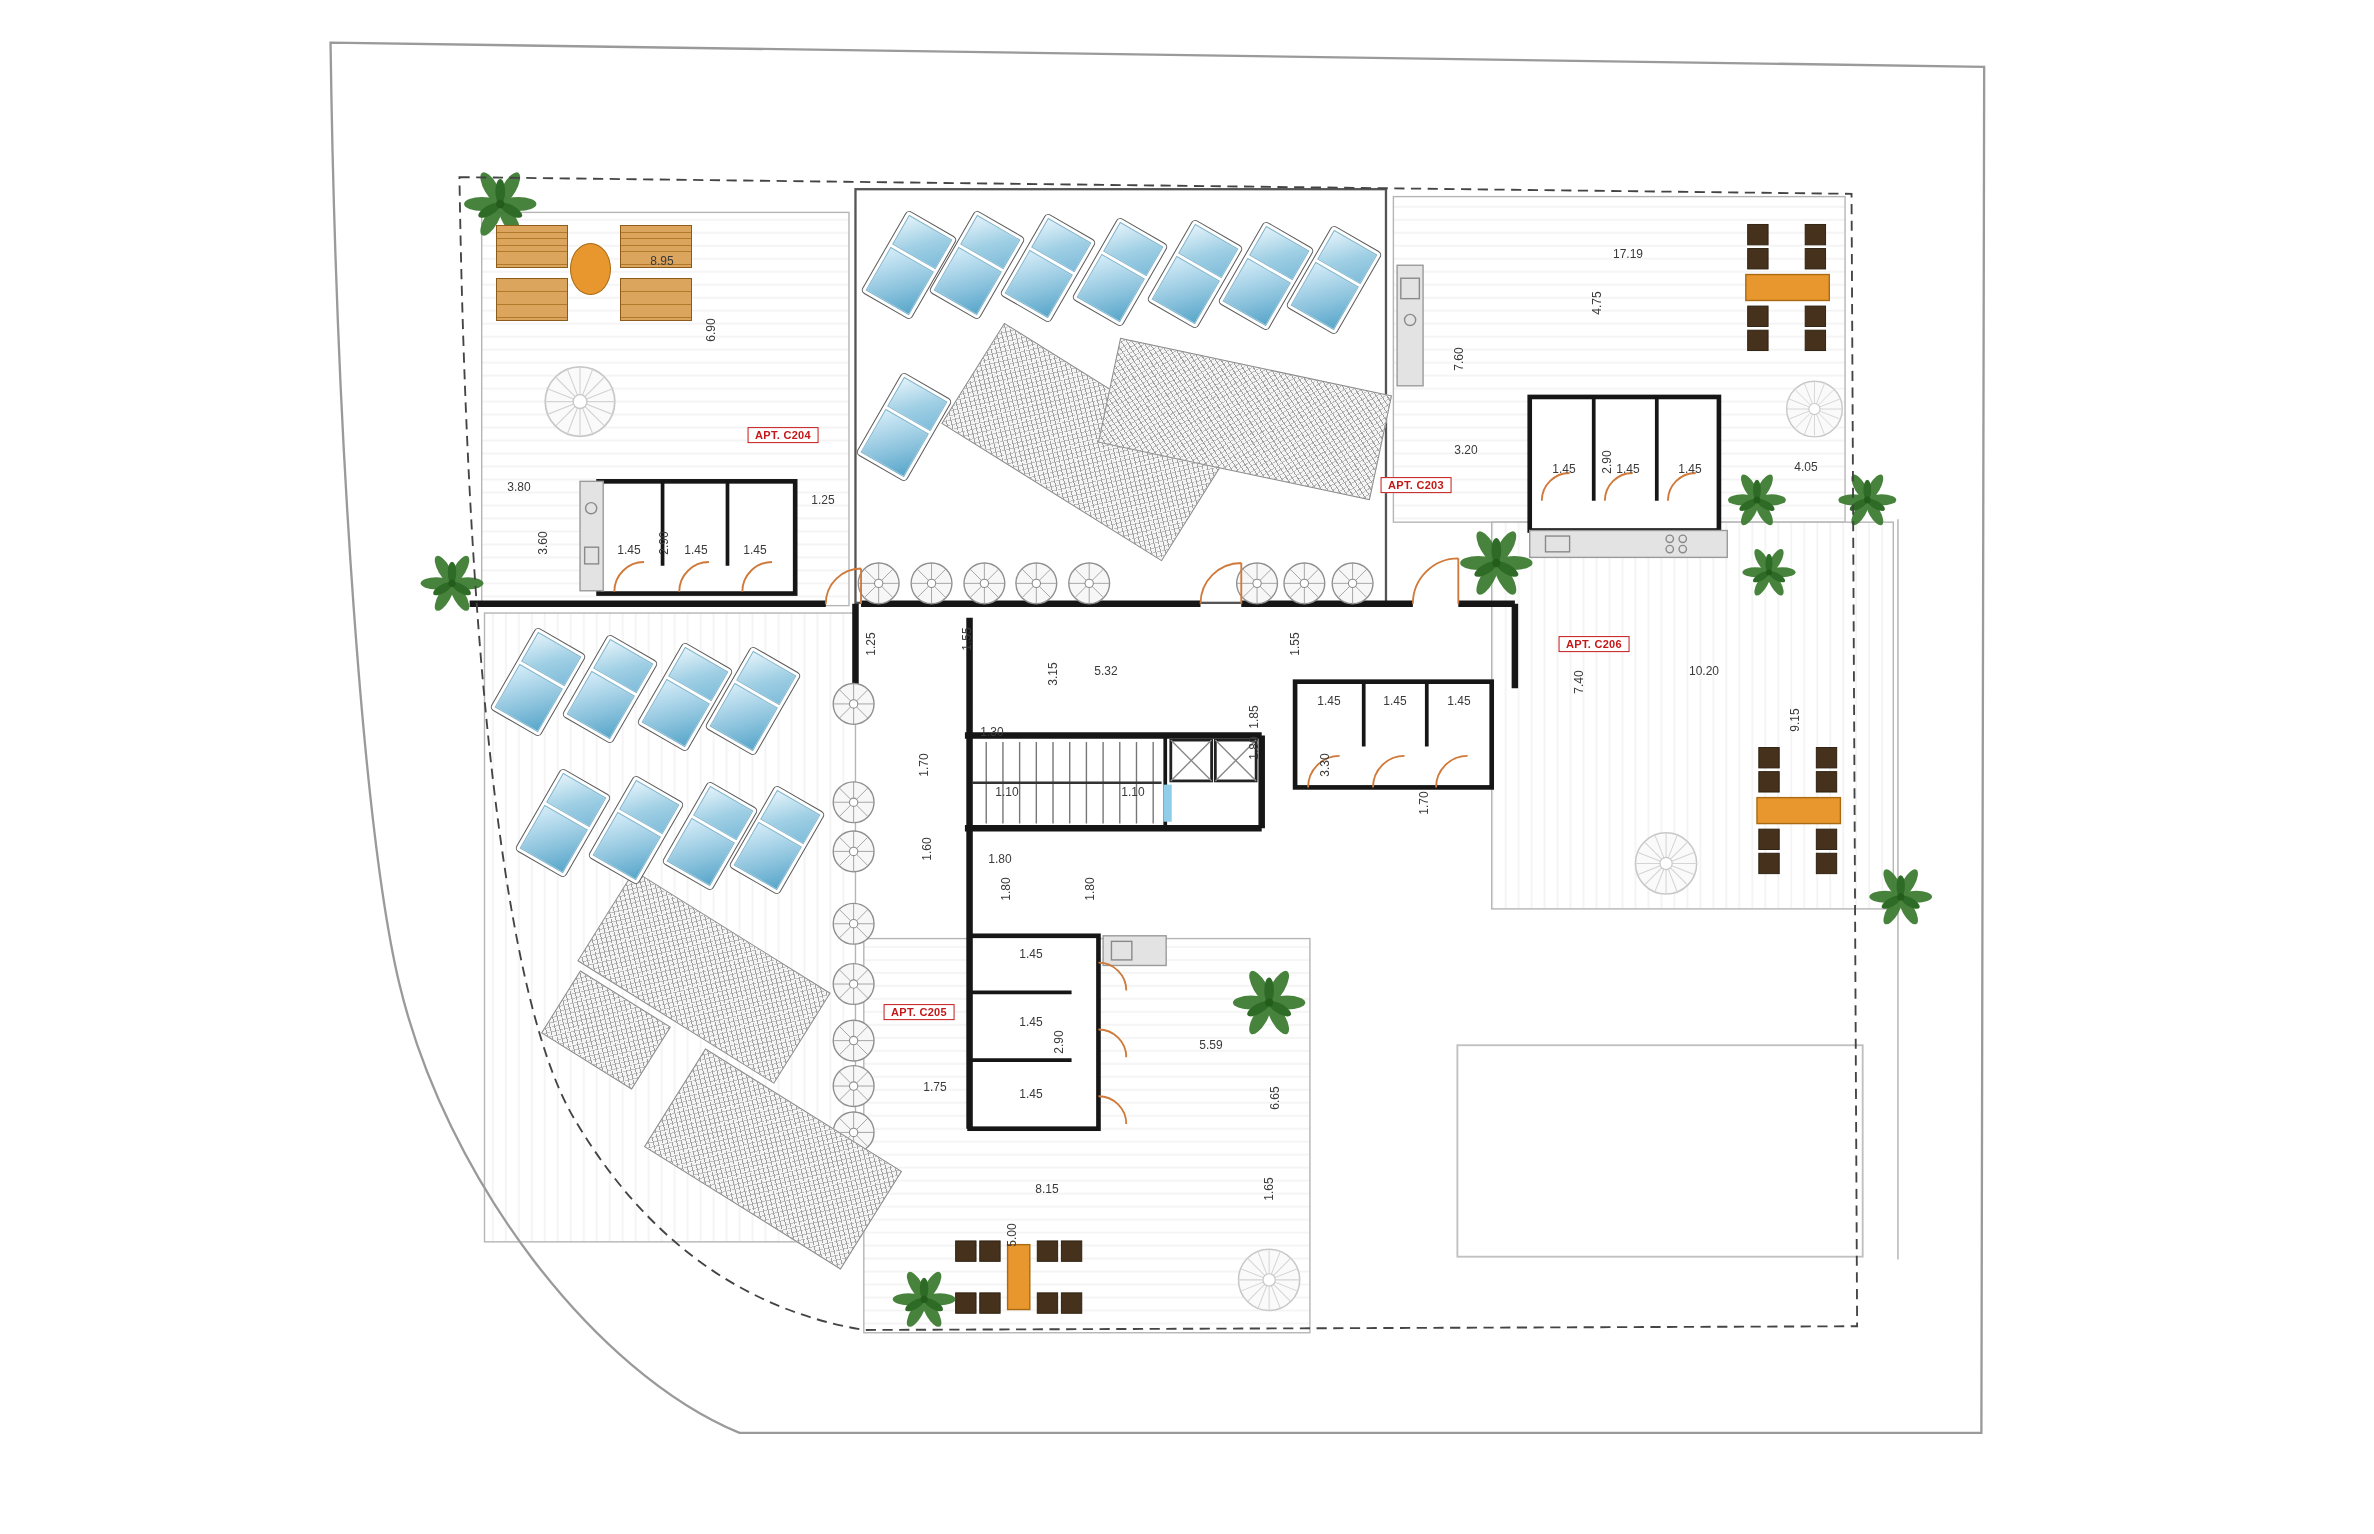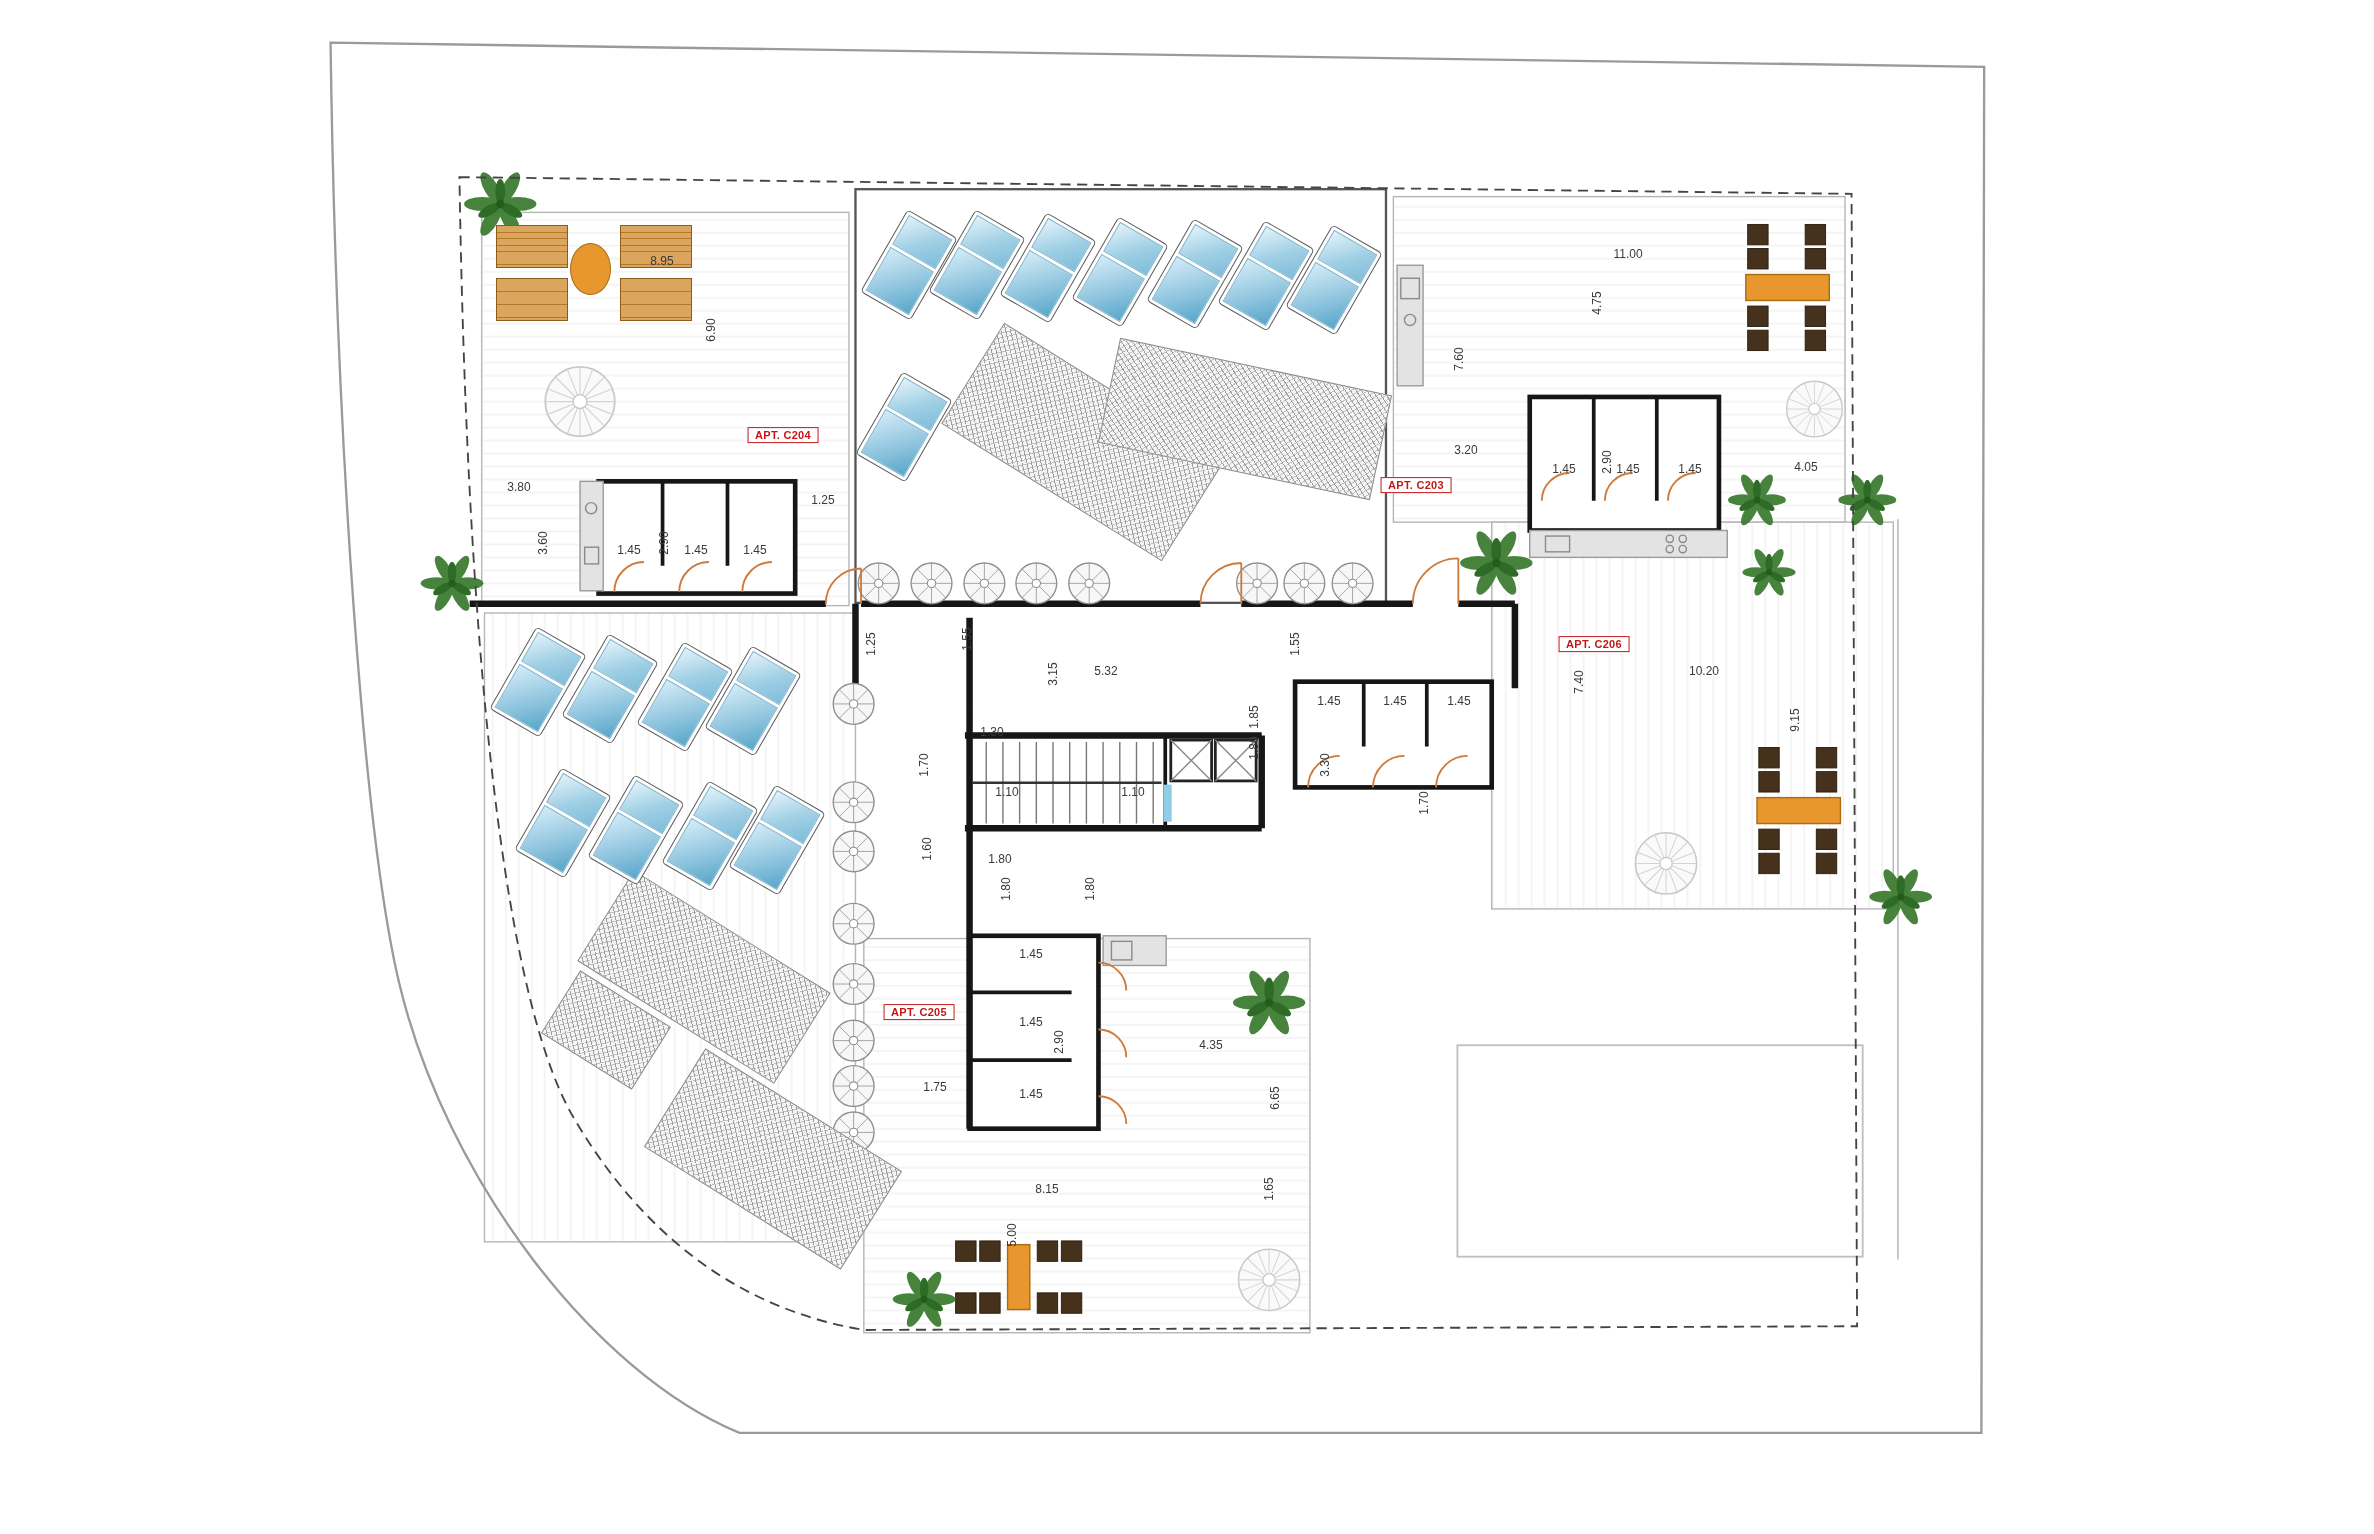--- a/index.html
+++ b/index.html
@@ -309,21 +309,21 @@
 <div class="overlay annot">
       <span class="dim" style="left: 662px; top: 261px; transform: translate(-50%, -50%) rotate(0deg);">8.95</span>
       <span class="dim" style="left: 711px; top: 330px; transform: translate(-50%, -50%) rotate(-90deg);">6.90</span>
       <span class="dim" style="left: 519px; top: 487px; transform: translate(-50%, -50%) rotate(0deg);">3.80</span>
       <span class="dim" style="left: 543px; top: 543px; transform: translate(-50%, -50%) rotate(-90deg);">3.60</span>
       <span class="dim" style="left: 823px; top: 500px; transform: translate(-50%, -50%) rotate(0deg);">1.25</span>
       <span class="dim" style="left: 629px; top: 550px; transform: translate(-50%, -50%) rotate(0deg);">1.45</span>
       <span class="dim" style="left: 664px; top: 543px; transform: translate(-50%, -50%) rotate(-90deg);">2.90</span>
       <span class="dim" style="left: 696px; top: 550px; transform: translate(-50%, -50%) rotate(0deg);">1.45</span>
       <span class="dim" style="left: 755px; top: 550px; transform: translate(-50%, -50%) rotate(0deg);">1.45</span>
-      <span class="dim" style="left: 1628px; top: 254px; transform: translate(-50%, -50%) rotate(0deg);">11.00</span>
+      <span class="dim" style="left: 1628px; top: 254px; transform: translate(-50%, -50%) rotate(0deg);">17.19</span>
       <span class="dim" style="left: 1597px; top: 303px; transform: translate(-50%, -50%) rotate(-90deg);">4.75</span>
       <span class="dim" style="left: 1459px; top: 359px; transform: translate(-50%, -50%) rotate(-90deg);">7.60</span>
       <span class="dim" style="left: 1466px; top: 450px; transform: translate(-50%, -50%) rotate(0deg);">3.20</span>
       <span class="dim" style="left: 1806px; top: 467px; transform: translate(-50%, -50%) rotate(0deg);">4.05</span>
       <span class="dim" style="left: 1564px; top: 469px; transform: translate(-50%, -50%) rotate(0deg);">1.45</span>
       <span class="dim" style="left: 1607px; top: 462px; transform: translate(-50%, -50%) rotate(-90deg);">2.90</span>
       <span class="dim" style="left: 1628px; top: 469px; transform: translate(-50%, -50%) rotate(0deg);">1.45</span>
       <span class="dim" style="left: 1690px; top: 469px; transform: translate(-50%, -50%) rotate(0deg);">1.45</span>
       <span class="dim" style="left: 871px; top: 644px; transform: translate(-50%, -50%) rotate(-90deg);">1.25</span>
       <span class="dim" style="left: 967px; top: 639px; transform: translate(-50%, -50%) rotate(-90deg);">1.55</span>
@@ -346,21 +346,21 @@
       <span class="dim" style="left: 1325px; top: 765px; transform: translate(-50%, -50%) rotate(-90deg);">3.30</span>
       <span class="dim" style="left: 1424px; top: 803px; transform: translate(-50%, -50%) rotate(-90deg);">1.70</span>
       <span class="dim" style="left: 1704px; top: 671px; transform: translate(-50%, -50%) rotate(0deg);">10.20</span>
       <span class="dim" style="left: 1579px; top: 682px; transform: translate(-50%, -50%) rotate(-90deg);">7.40</span>
       <span class="dim" style="left: 1795px; top: 720px; transform: translate(-50%, -50%) rotate(-90deg);">9.15</span>
       <span class="dim" style="left: 1031px; top: 954px; transform: translate(-50%, -50%) rotate(0deg);">1.45</span>
       <span class="dim" style="left: 1031px; top: 1022px; transform: translate(-50%, -50%) rotate(0deg);">1.45</span>
       <span class="dim" style="left: 1059px; top: 1042px; transform: translate(-50%, -50%) rotate(-90deg);">2.90</span>
       <span class="dim" style="left: 1031px; top: 1094px; transform: translate(-50%, -50%) rotate(0deg);">1.45</span>
       <span class="dim" style="left: 935px; top: 1087px; transform: translate(-50%, -50%) rotate(0deg);">1.75</span>
-      <span class="dim" style="left: 1211px; top: 1045px; transform: translate(-50%, -50%) rotate(0deg);">4.35</span>
+      <span class="dim" style="left: 1211px; top: 1045px; transform: translate(-50%, -50%) rotate(0deg);">5.59</span>
       <span class="dim" style="left: 1275px; top: 1098px; transform: translate(-50%, -50%) rotate(-90deg);">6.65</span>
       <span class="dim" style="left: 1012px; top: 1189px; transform: translate(-50%, -50%) rotate(0deg); margin-left: 35px;">8.15</span>
       <span class="dim" style="left: 1269px; top: 1189px; transform: translate(-50%, -50%) rotate(-90deg);">1.65</span>
       <span class="dim" style="left: 1012px; top: 1235px; transform: translate(-50%, -50%) rotate(-90deg);">5.00</span>
       <span class="apt" style="left: 783px; top: 435px;">APT. C204</span>
       <span class="apt" style="left: 1416px; top: 485px;">APT. C203</span>
       <span class="apt" style="left: 1594px; top: 644px;">APT. C206</span>
       <span class="apt" style="left: 919px; top: 1012px;">APT. C205</span>
     </div>
 

